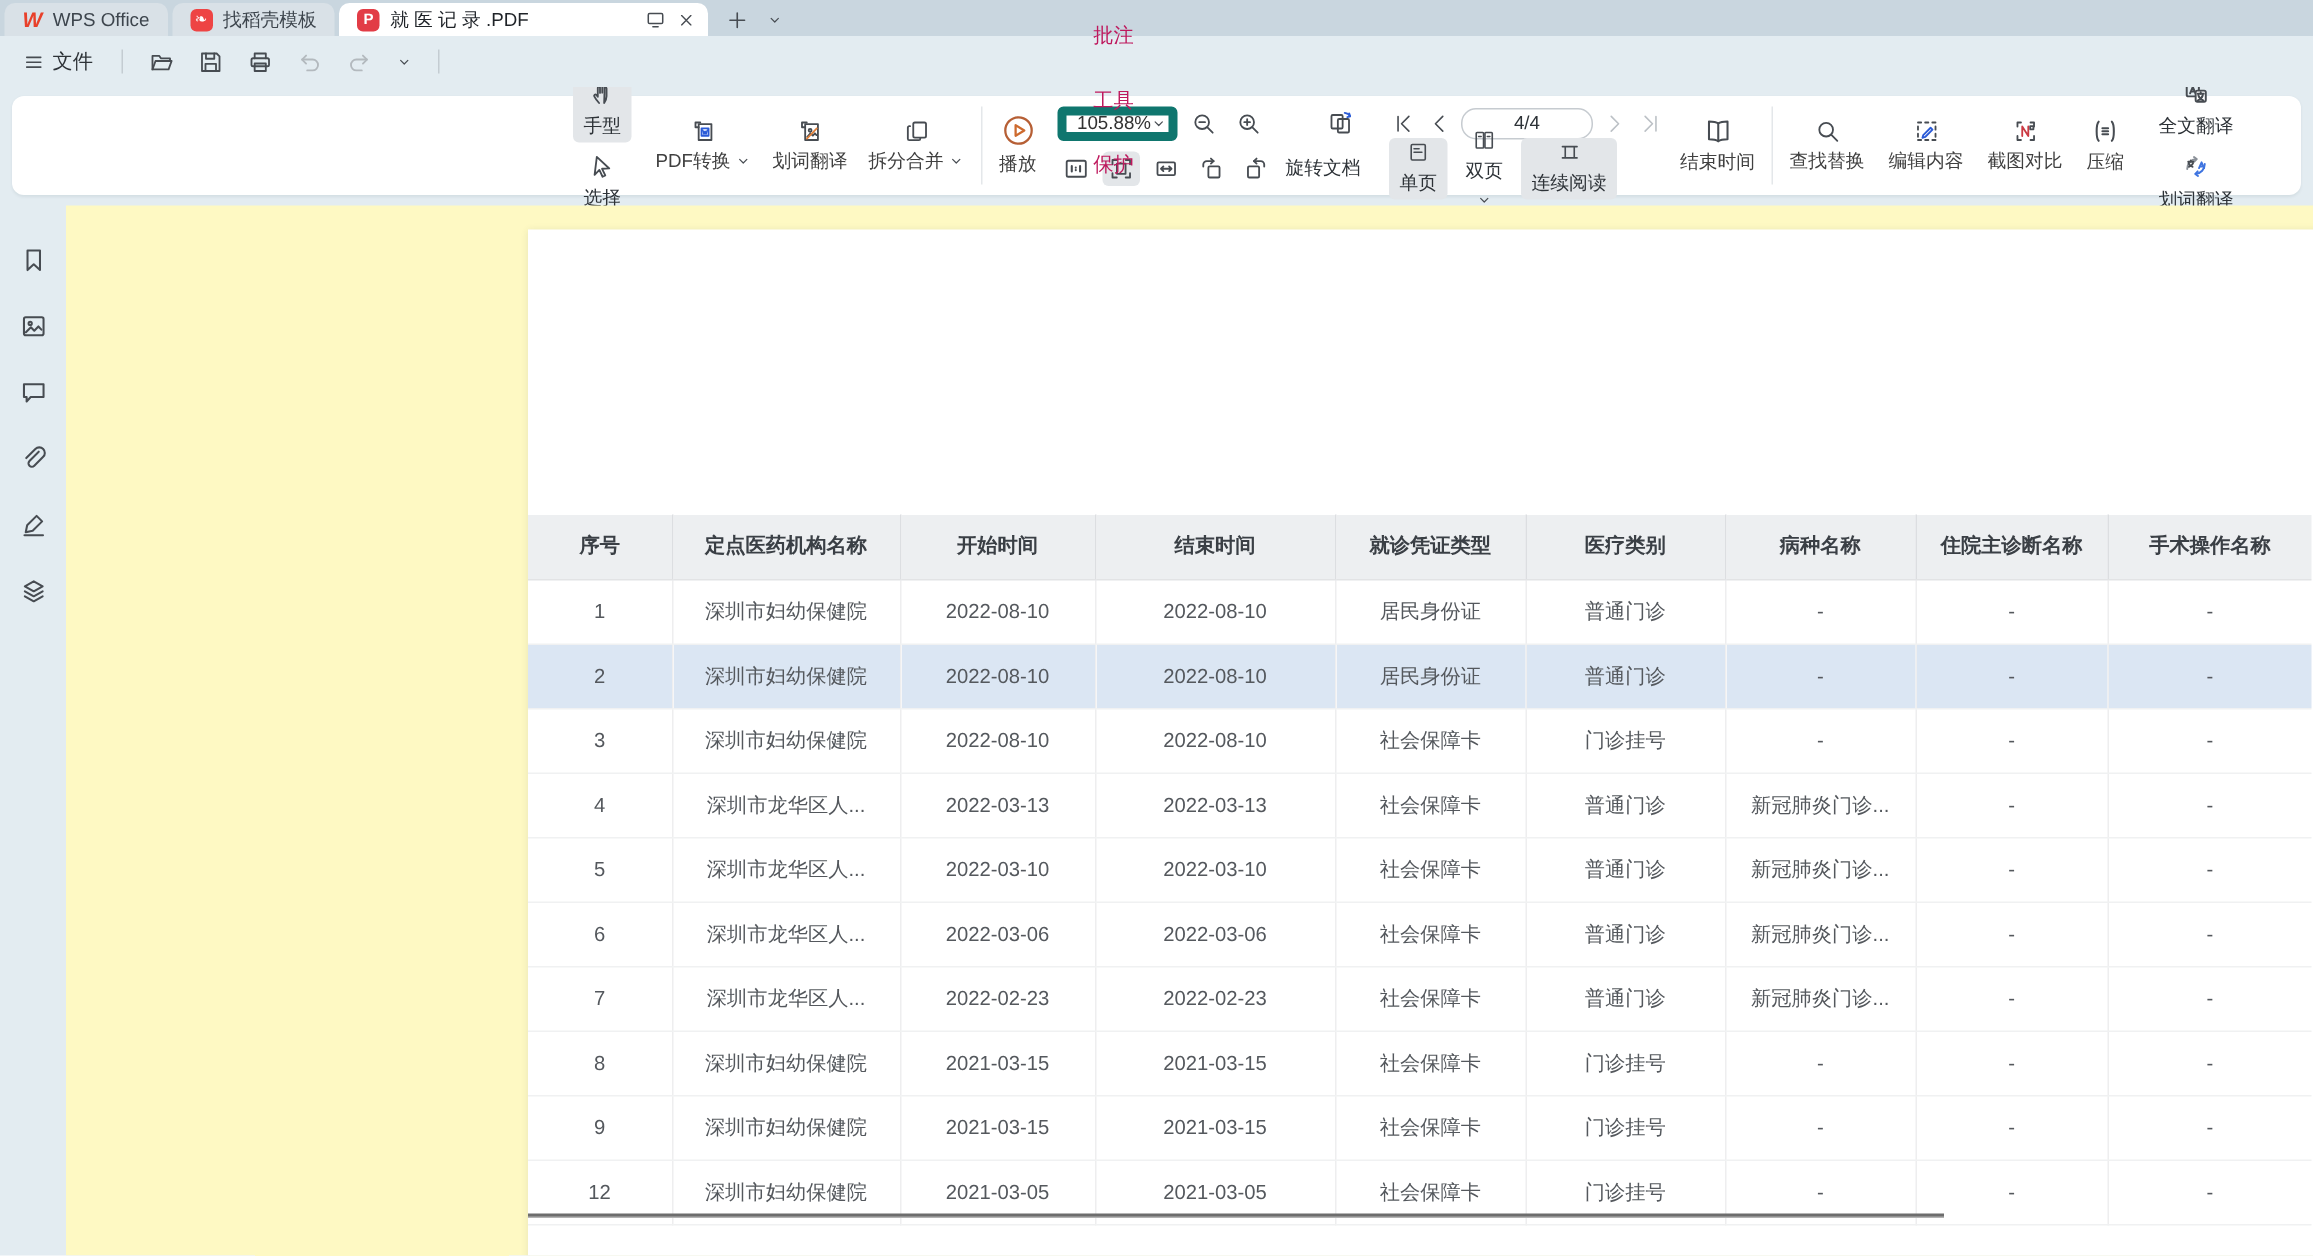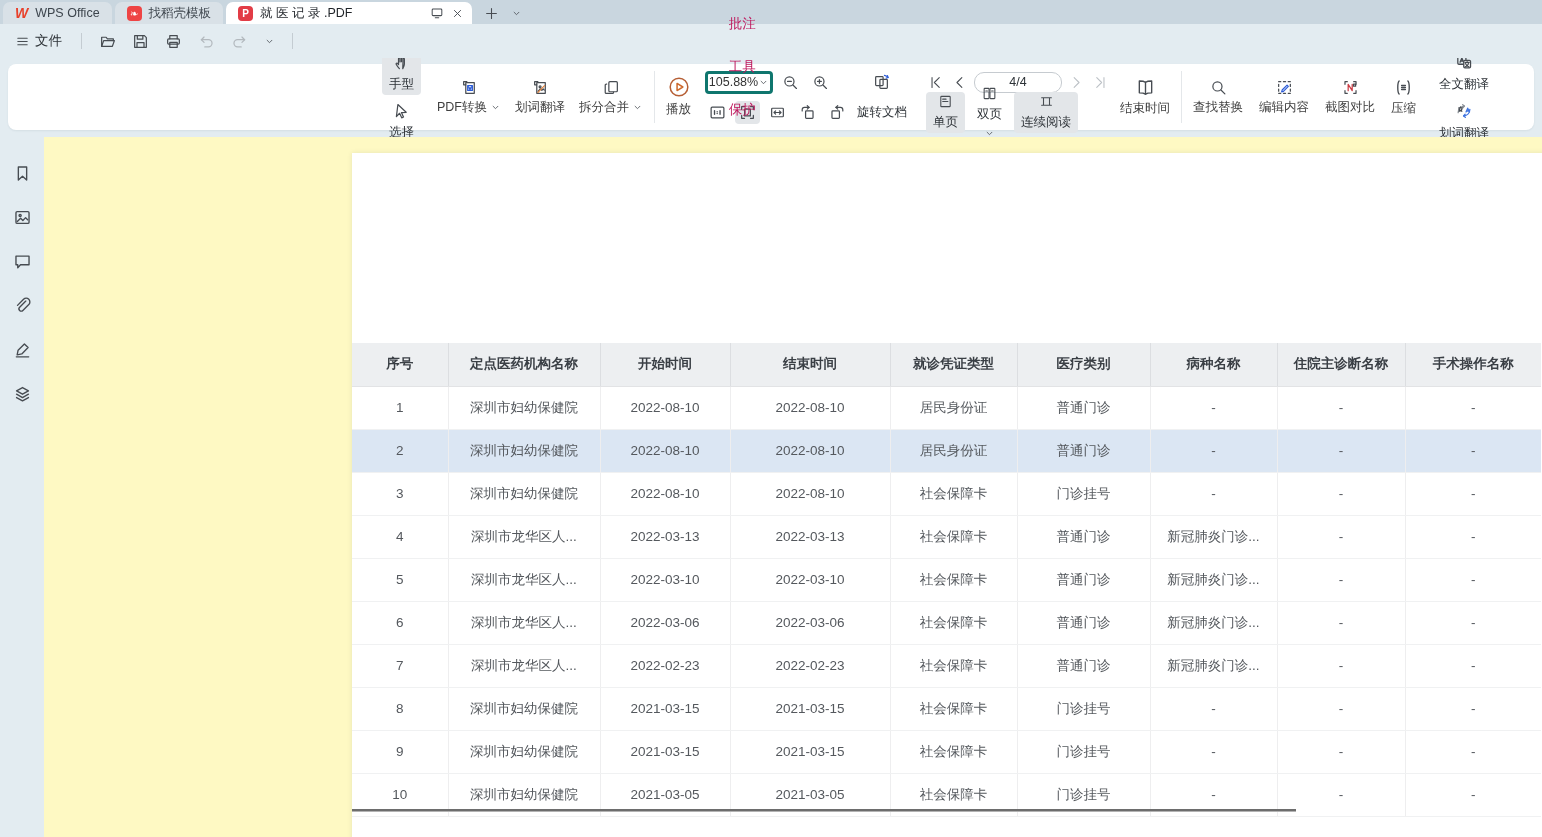--- a/index.html
+++ b/index.html
@@ -42,22 +42,22 @@
   .grp { display:flex; flex-direction:column; justify-content:center; gap:5px; }
   .rrow { display:flex; align-items:center; gap:5px; height:25px; }
   .tbtn { display:flex; align-items:center; gap:5px; padding:2px 7px; border-radius:4px; font-size:12.5px;
           color:#2d3237; background:transparent; border:none; cursor:default; white-space:nowrap;flex-direction:column; }
   .tbtn.on { background:#e3e6e9; }
   .icbtn { display:flex; align-items:center; justify-content:center; padding:3px 4px; border-radius:4px; }
   .icbtn.on { background:#e3e6e9; }
   .col2 { display:flex; flex-direction:column; align-items:center; justify-content:center; gap:3px;
           font-size:12.5px; color:#404040; white-space:nowrap; }
   .col2 .lbl { display:flex; align-items:center; gap:3px; }
-  .zoombox { width:68px; height:23px; border:3px solid #0f766e; border-radius:4px; display:flex;
-             align-items:center; justify-content:center; padding:0 7px; font-size:12.5px; background:#fff; }
+  .zoombox { width:80px; height:23px; border:6px solid #0f766e; border-radius:4px; display:flex;
+             align-items:center; justify-content:space-between; padding:0 7px; font-size:12.5px; background:#fff; }
   .pageinput { width:88px; height:21px; border:1px solid #c6cbd0; border-radius:10px; text-align:center;
                font-size:12.5px; color:#2d3237; background:#fff; font-family:inherit; }
   .navic { display:flex; align-items:center; padding:2px; }
   .navic.dis svg { stroke:#bcc1c6; }
   
   .main { display:flex; height:700px; }
   .sidebar { width:44px; display:flex; flex-direction:column; align-items:center; padding-top:24px; gap:20px; }
   .side-btn { display:flex; align-items:center; justify-content:center; width:26px; height:24px; border-radius:4px; }
   .canvas { flex:1; position:relative; overflow:hidden; background:#fef9c3; }
   .page { position:absolute; left:308px; top:16px; right:-6px; height:700px; background:#fff;
@@ -675,21 +675,21 @@
                 <td>深圳市妇幼保健院</td>
                 <td>2021-03-15</td>
                 <td>2021-03-15</td>
                 <td>社会保障卡</td>
                 <td>门诊挂号</td>
                 <td>-</td>
                 <td>-</td>
                 <td>-</td>
               </tr>
               <tr>
-                <td>10</td>
+                <td>12</td>
                 <td>深圳市妇幼保健院</td>
                 <td>2021-03-05</td>
                 <td>2021-03-05</td>
                 <td>社会保障卡</td>
                 <td>门诊挂号</td>
                 <td>-</td>
                 <td>-</td>
                 <td>-</td>
               </tr>
             </tbody>

